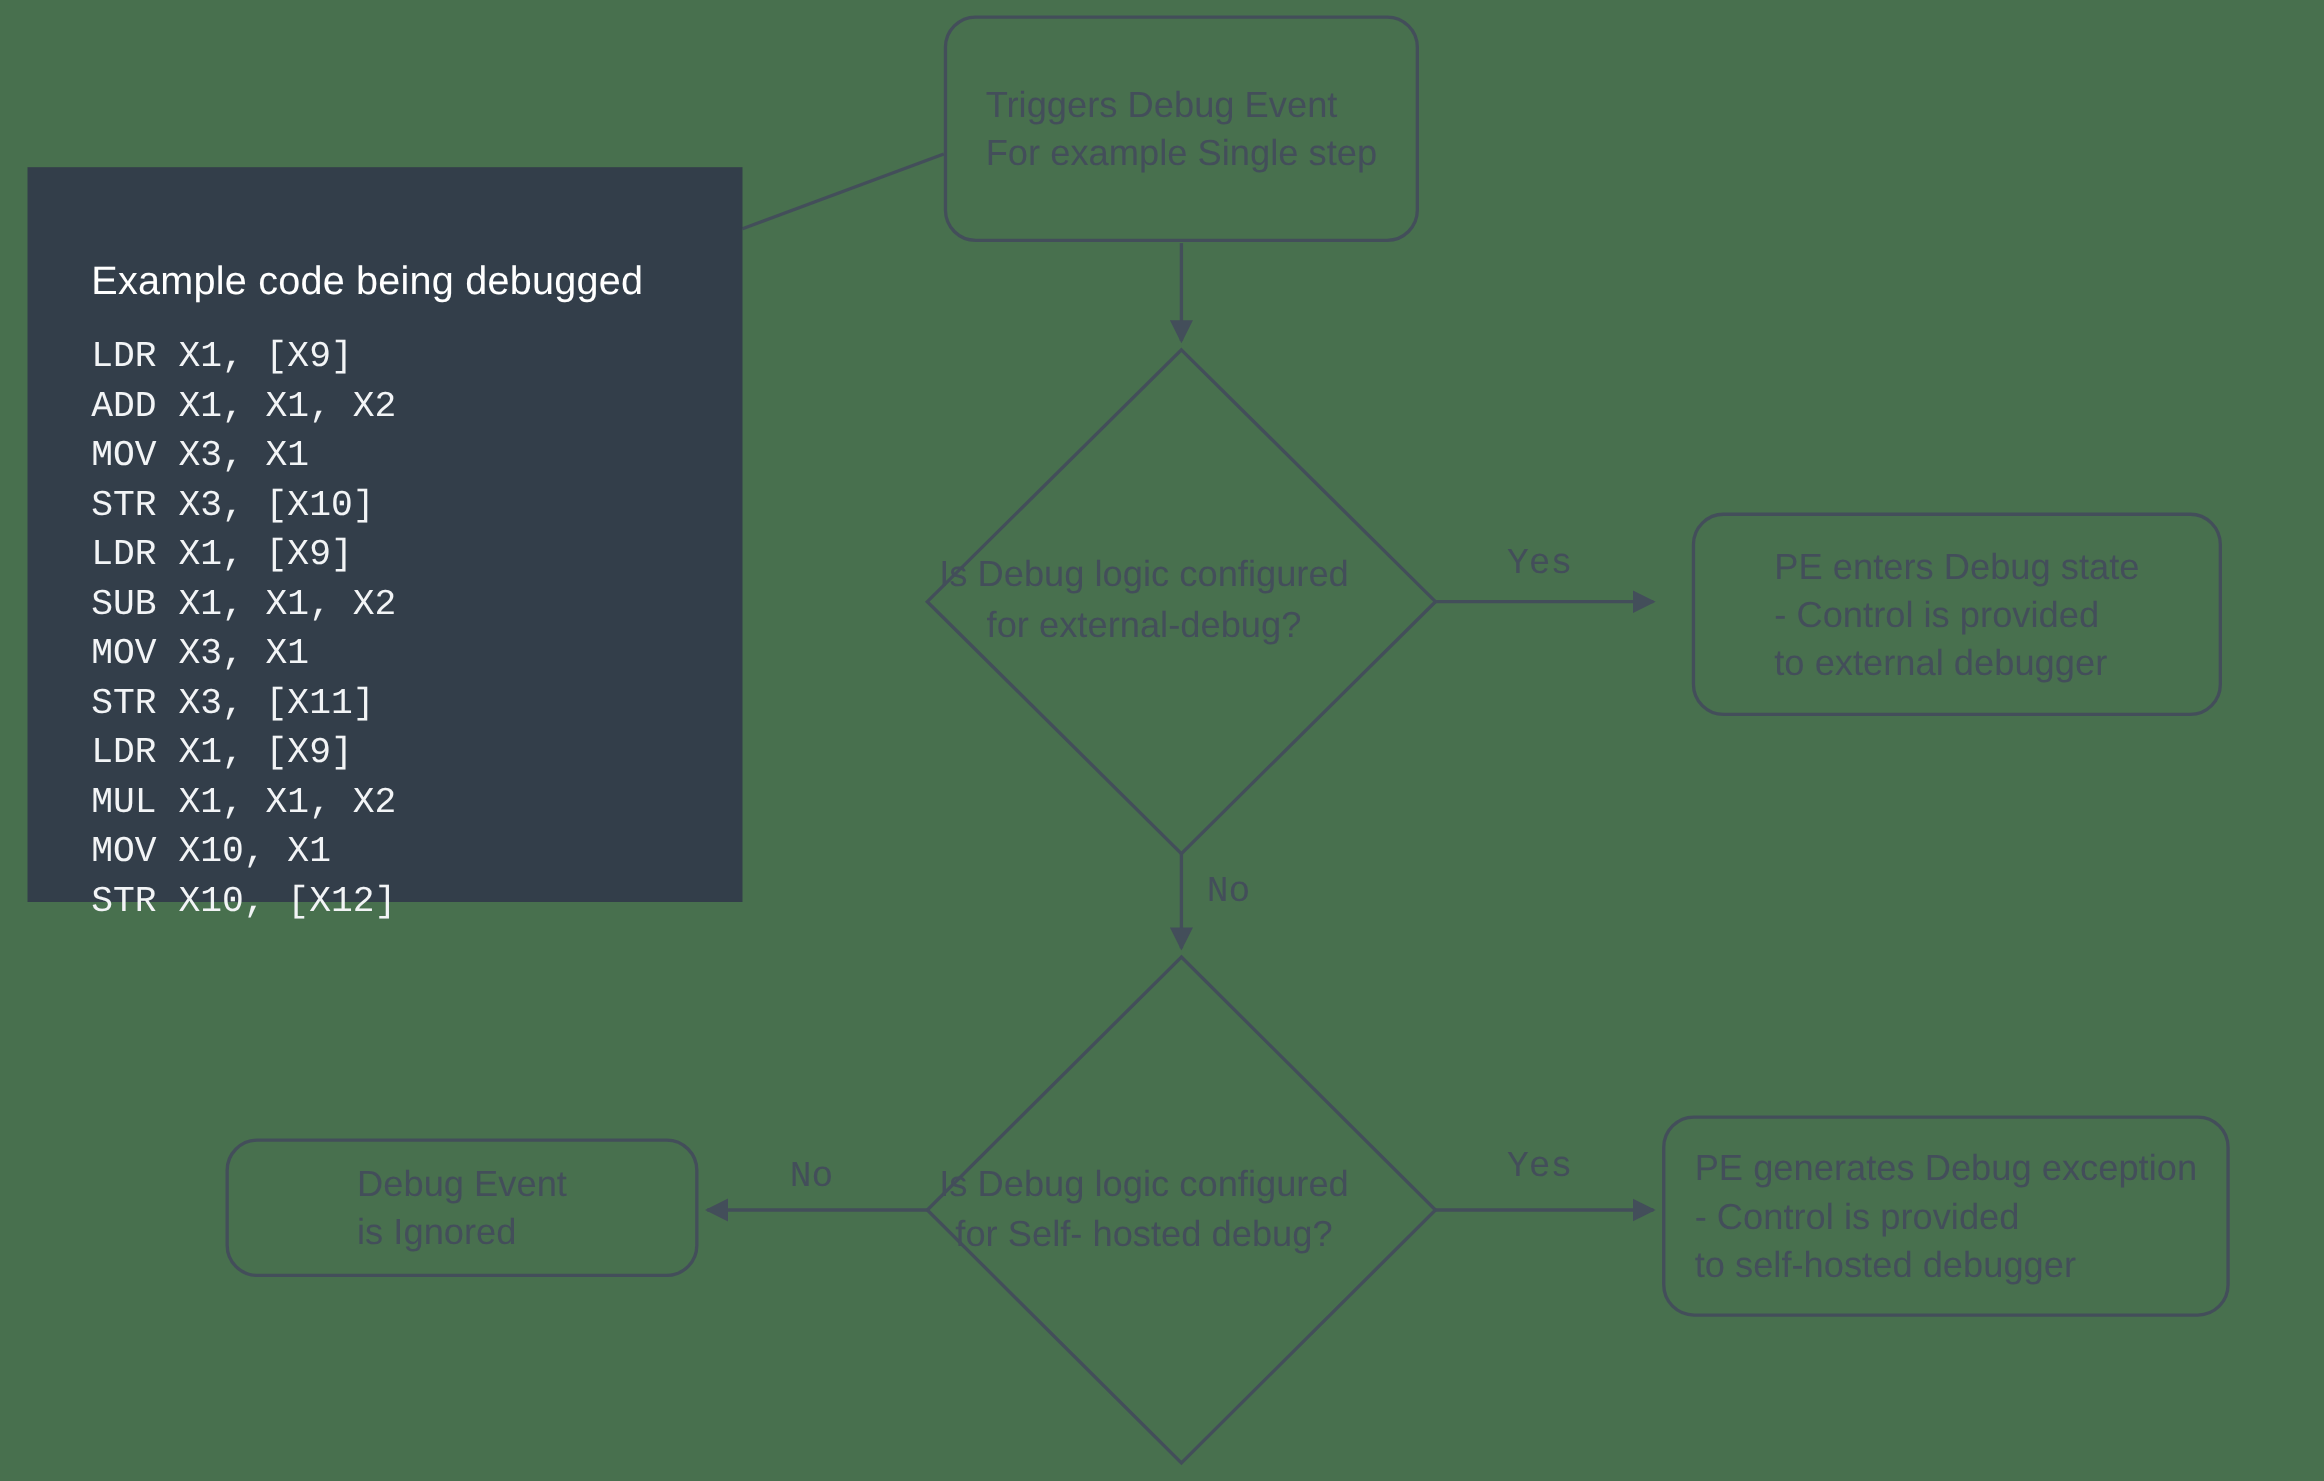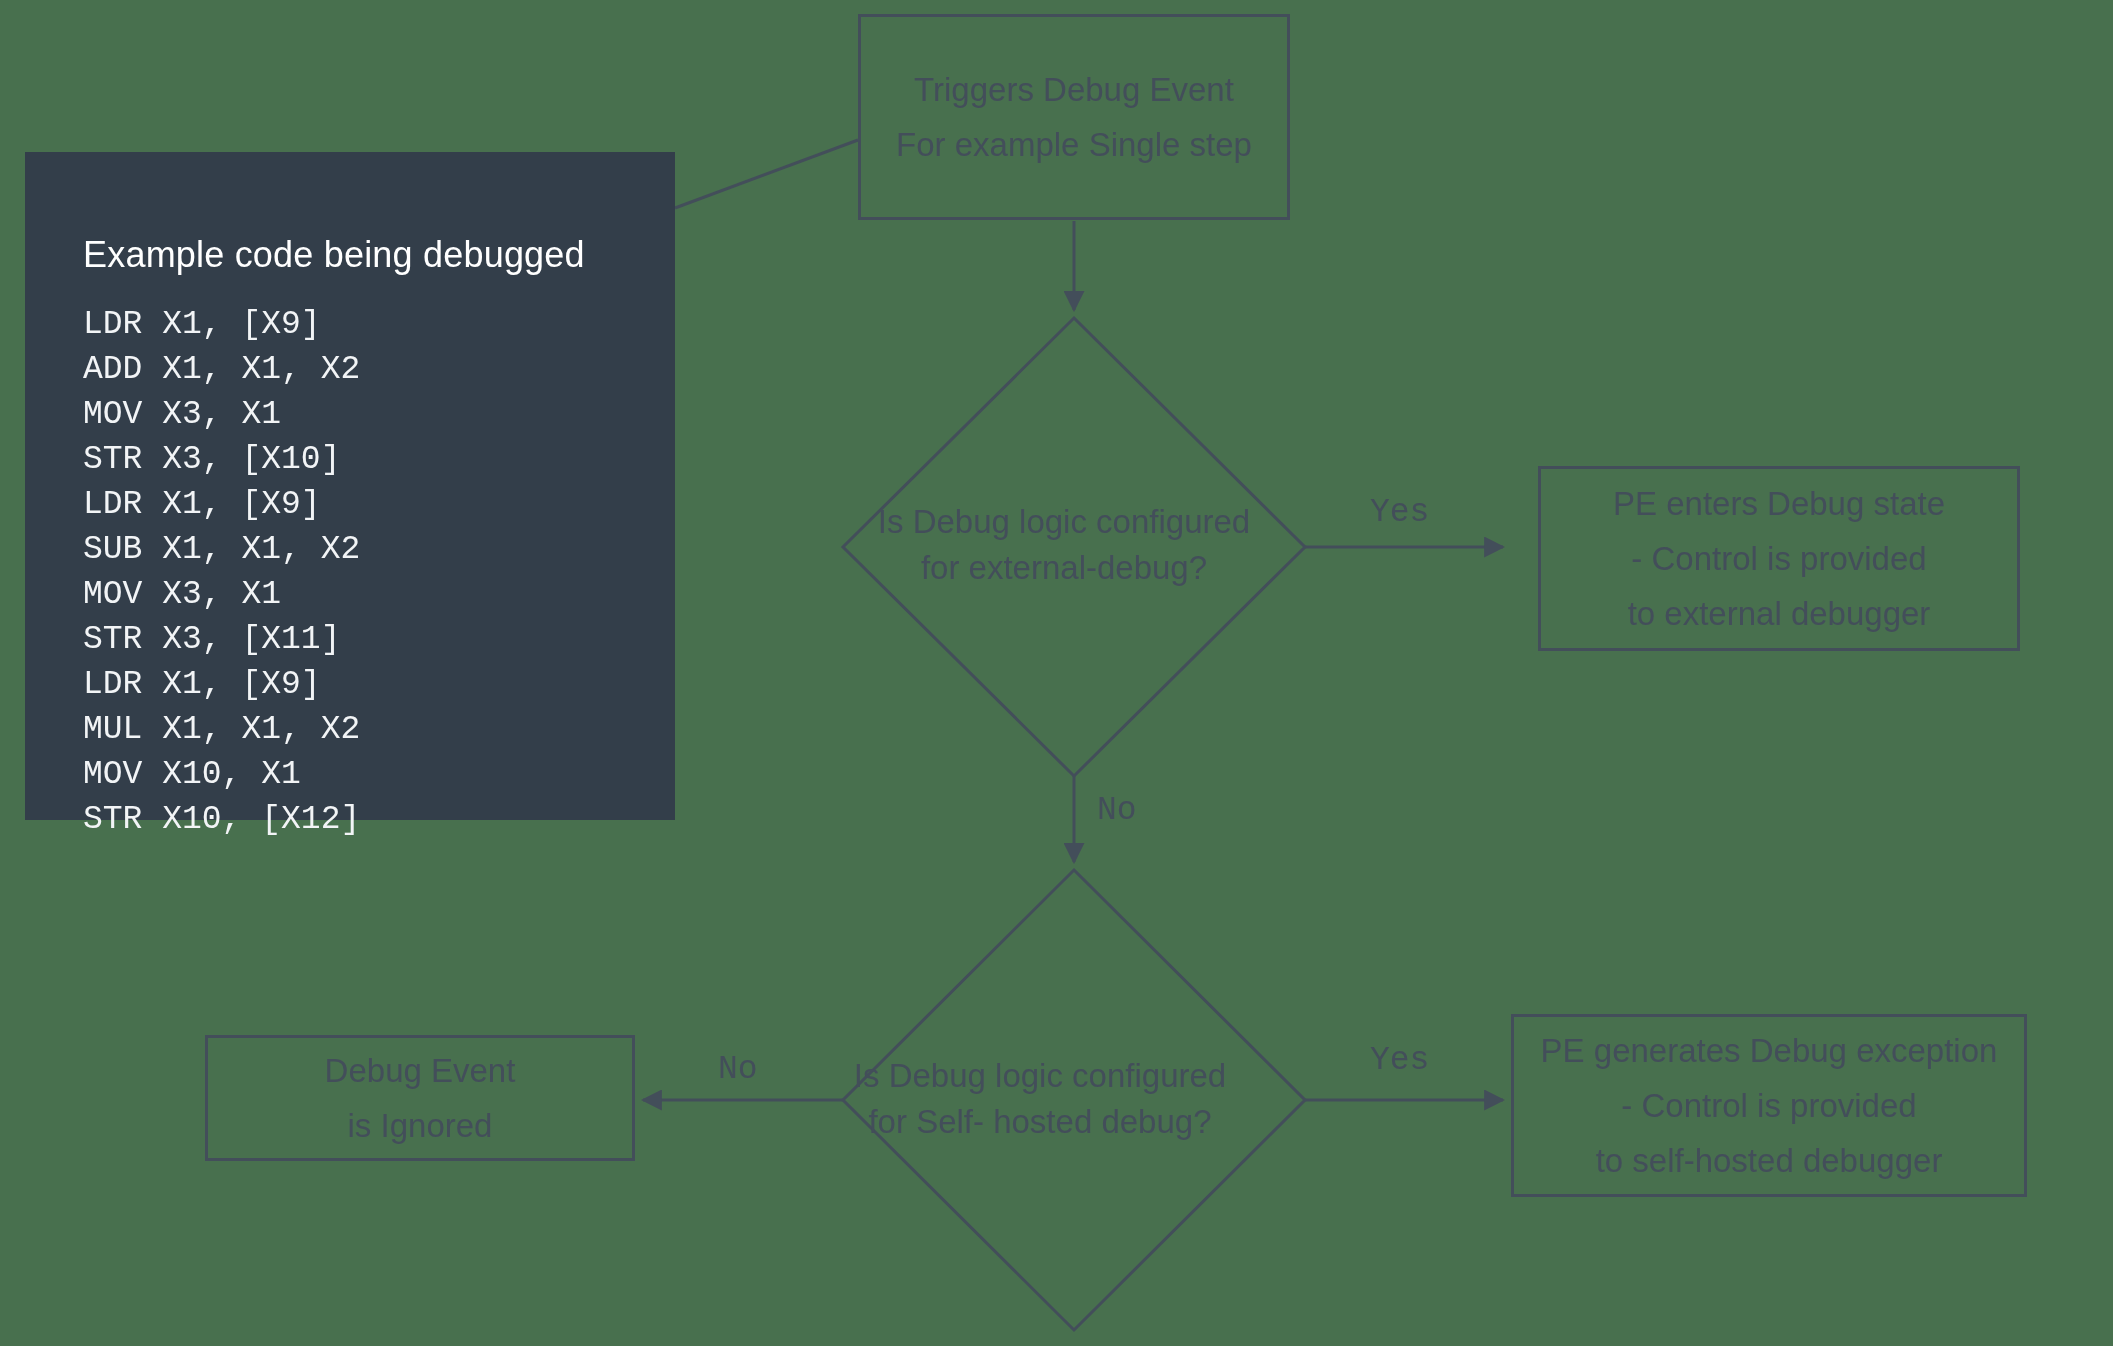--- a/index.html
+++ b/index.html
@@ -57,25 +57,25 @@
     white-space: pre;
   }
 
   
   .node {
     position: absolute;
     box-sizing: border-box;
     display: flex;
     align-items: center;
     justify-content: center;
-    text-align: center;
     color: #434e5a;
     font-size: 33px;
-    line-height: 55px;
+    line-height: 44px;
     font-family: "Liberation Sans", sans-serif;
+    border-radius: 29px;
   }
   .box {
     border: 3px solid #434e5a;
   }
   .node .txt { white-space: pre-line; }
 
   #node-trigger   { left: 858px; top: 14px;   width: 432px; height: 206px; }
   #node-external  { left: 1511px; top: 466px; width: 482px; height: 185px; margin-left: 27px; }
   #node-exception { left: 1511px; top: 1014px; width: 516px; height: 183px; }
   #node-ignored   { left: 205px;  top: 1035px; width: 430px; height: 126px; }
@@ -85,21 +85,21 @@
     display: flex;
     align-items: center;
     justify-content: center;
     text-align: center;
     color: #434e5a;
     font-size: 33px;
     line-height: 46px;
     font-family: "Liberation Sans", sans-serif;
     pointer-events: none;
   }
-  #diamond-label-1 { left: 869px; top: 470px;  width: 390px; height: 150px; }
+  #diamond-label-1 { left: 845px; top: 470px;  width: 390px; height: 150px; }
   #diamond-label-2 { left: 845px; top: 1024px; width: 390px; height: 150px; }
 
   .edge-label {
     position: absolute;
     color: #434e5a;
     font-size: 33px;
     font-family: Liberation Mono, monospace;
     white-space: nowrap;
   }
   #edge-label-yes-1 { left: 1370px; top: 494px; }

